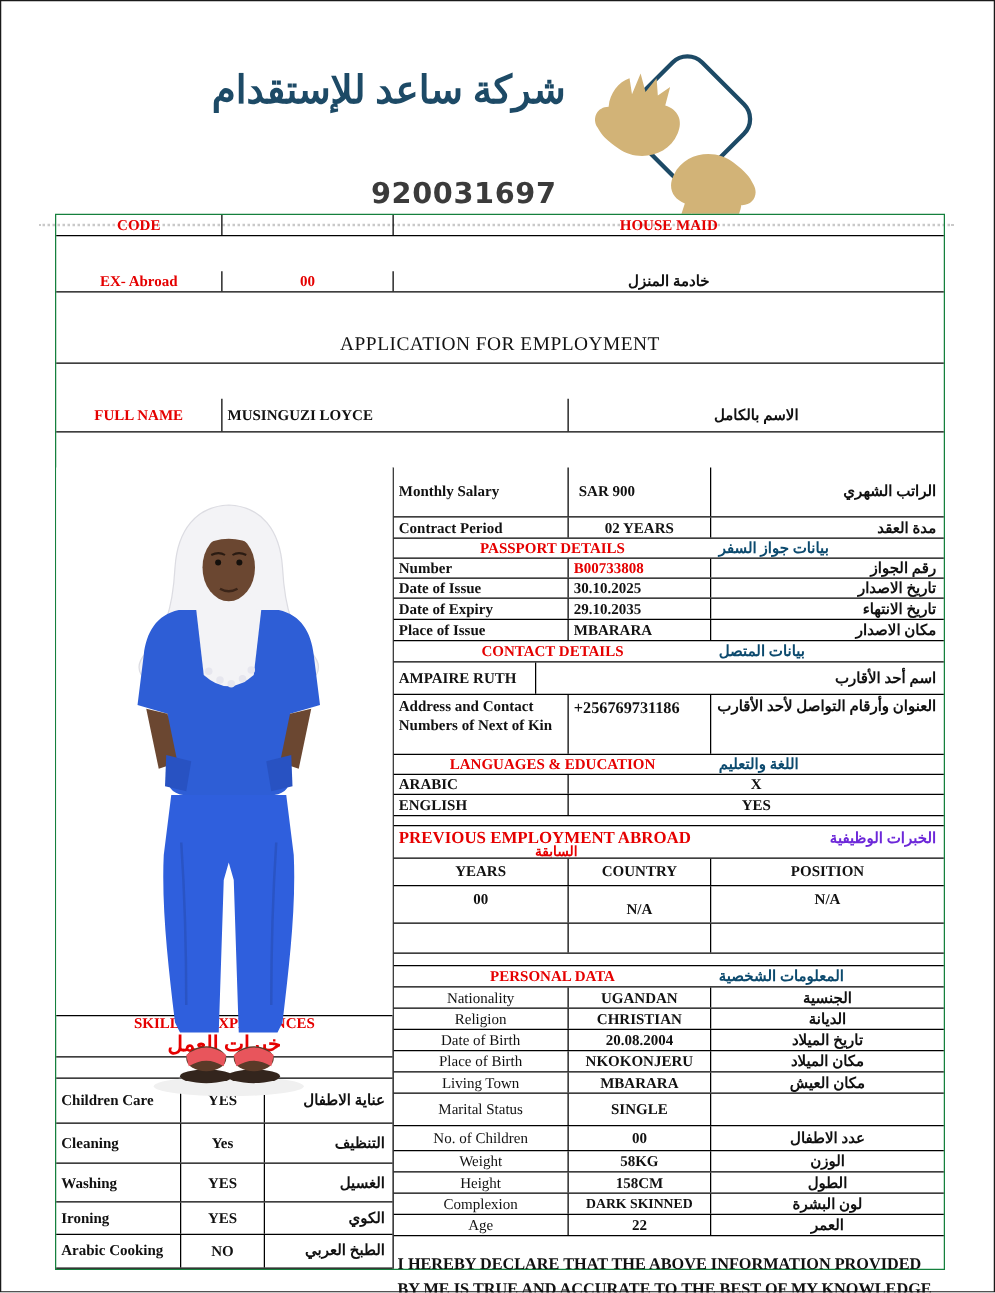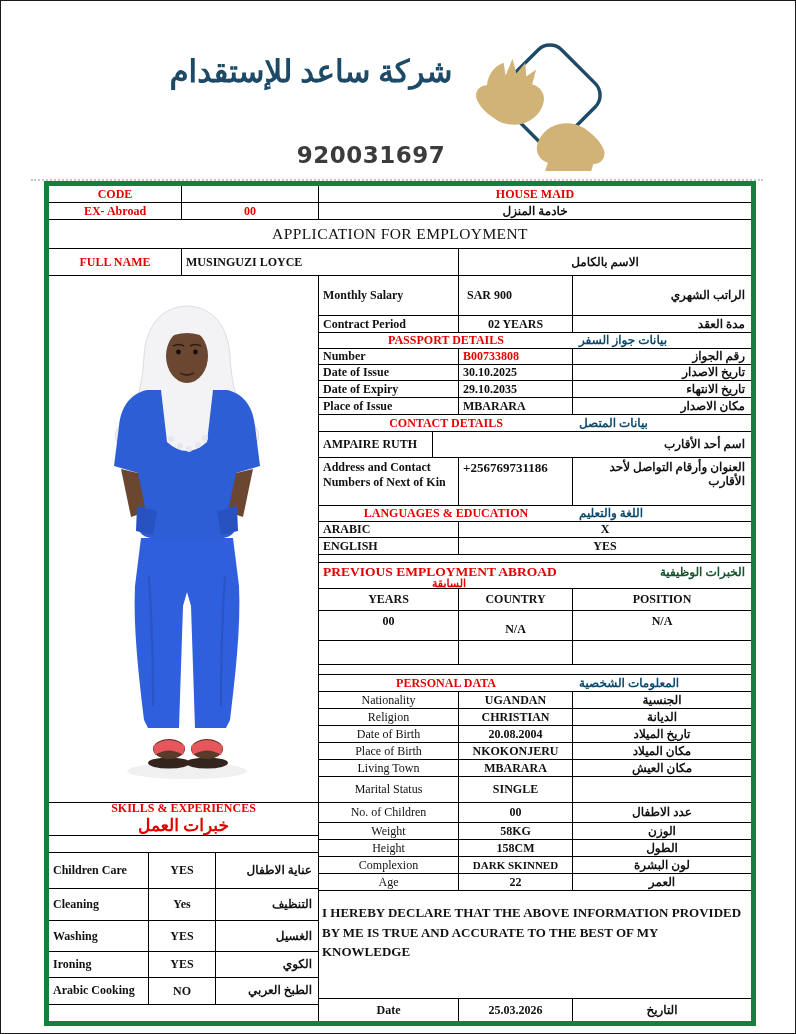--- a/index.html
+++ b/index.html
@@ -12,22 +12,22 @@
       font-size:31px;font-weight:bold;color:#1d4a66;direction:rtl;}
   .brand-sub{position:absolute;top:101px;left:130px;width:360px;text-align:center;
       font-size:18px;font-weight:bold;color:#1d4a66;direction:rtl;}
   .brand-phone{position:absolute;top:141px;left:180px;width:380px;text-align:center;
       font-family:"DejaVu Sans","Liberation Sans",sans-serif;font-size:23px;font-weight:600;
       color:#3b3b3b;letter-spacing:.5px;}
   .logo{position:absolute;top:42px;left:468px;width:150px;height:128px;}
   .dotted-rule{position:absolute;top:178px;left:30px;width:732px;border-top:2px dotted #c9c9c9;}
 
   
-  .doc{position:absolute;left:43px;top:180px;width:712px;height:845px;border:5px solid #15803d;
-       box-sizing:border-box;display:flex;flex-direction:column;font-size:12px;font-weight:bold;}
+  .doc{position:absolute;left:43px;top:170px;width:712px;height:845px;border:1px solid #15803d;
+       box-sizing:border-box;display:flex;flex-direction:column;font-size:12px;font-weight:bold;gap:28px;}
   .r{display:flex;border-bottom:1px solid #000;box-sizing:border-box;flex:none;min-height:0;}
   .r.last{border-bottom:none;}
   .c{box-sizing:border-box;border-right:1px solid #000;display:flex;align-items:center;
      overflow:hidden;min-width:0;}
   .c.end{border-right:none;}
   .cc{justify-content:center;text-align:center;}
   .cl{justify-content:flex-start;padding-left:4px;}
   .ar{direction:rtl;justify-content:flex-start;padding-right:6px;text-align:right;}
   .arc{direction:rtl;justify-content:center;text-align:center;}
   .red{color:#e50000;}
@@ -41,21 +41,21 @@
   .leftcol{width:270px;border-right:1px solid #000;display:flex;flex-direction:column;box-sizing:border-box;flex:none;}
   .rightcol{flex:1;display:flex;flex-direction:column;min-width:0;}
 
   .photo{height:527px;border-bottom:1px solid #000;box-sizing:border-box;position:relative;background:#fff;}
   .photo svg{position:absolute;left:0;top:0;}
   .sec-hdr{align-items:center;}
   .hdr-ar-left{flex:1;color:#0c4a6e;direction:rtl;display:flex;align-items:center;justify-content:flex-end;padding-left:6px;}
 
   .pe{position:relative;flex:1;}
   .pe-en{position:absolute;left:4px;top:1px;color:#e50000;font-size:13.5px;}
-  .pe-ar1{position:absolute;right:6px;top:2px;color:#14532d;direction:rtl;}
+  .pe-ar1{position:absolute;right:6px;top:2px;color:#6d28d9;direction:rtl;}
   .pe-ar2{position:absolute;left:0;top:14px;width:260px;text-align:center;color:#e50000;font-size:11px;direction:rtl;}
 
   .skills-hdr{height:33px;border-bottom:1px solid #000;box-sizing:border-box;
       display:flex;flex-direction:column;align-items:center;justify-content:center;color:#e50000;line-height:1.15;}
   .skl{width:100px;} .skv{width:67px;}
   .decl{flex:1;border-bottom:1px solid #000;box-sizing:border-box;padding:12px 3px 0 3px;
       font-size:13px;line-height:1.5;display:block;}
   .val13{font-size:13px;}
   .addr-top{align-items:flex-start;padding-top:2px;line-height:1.25;}
 </style>

